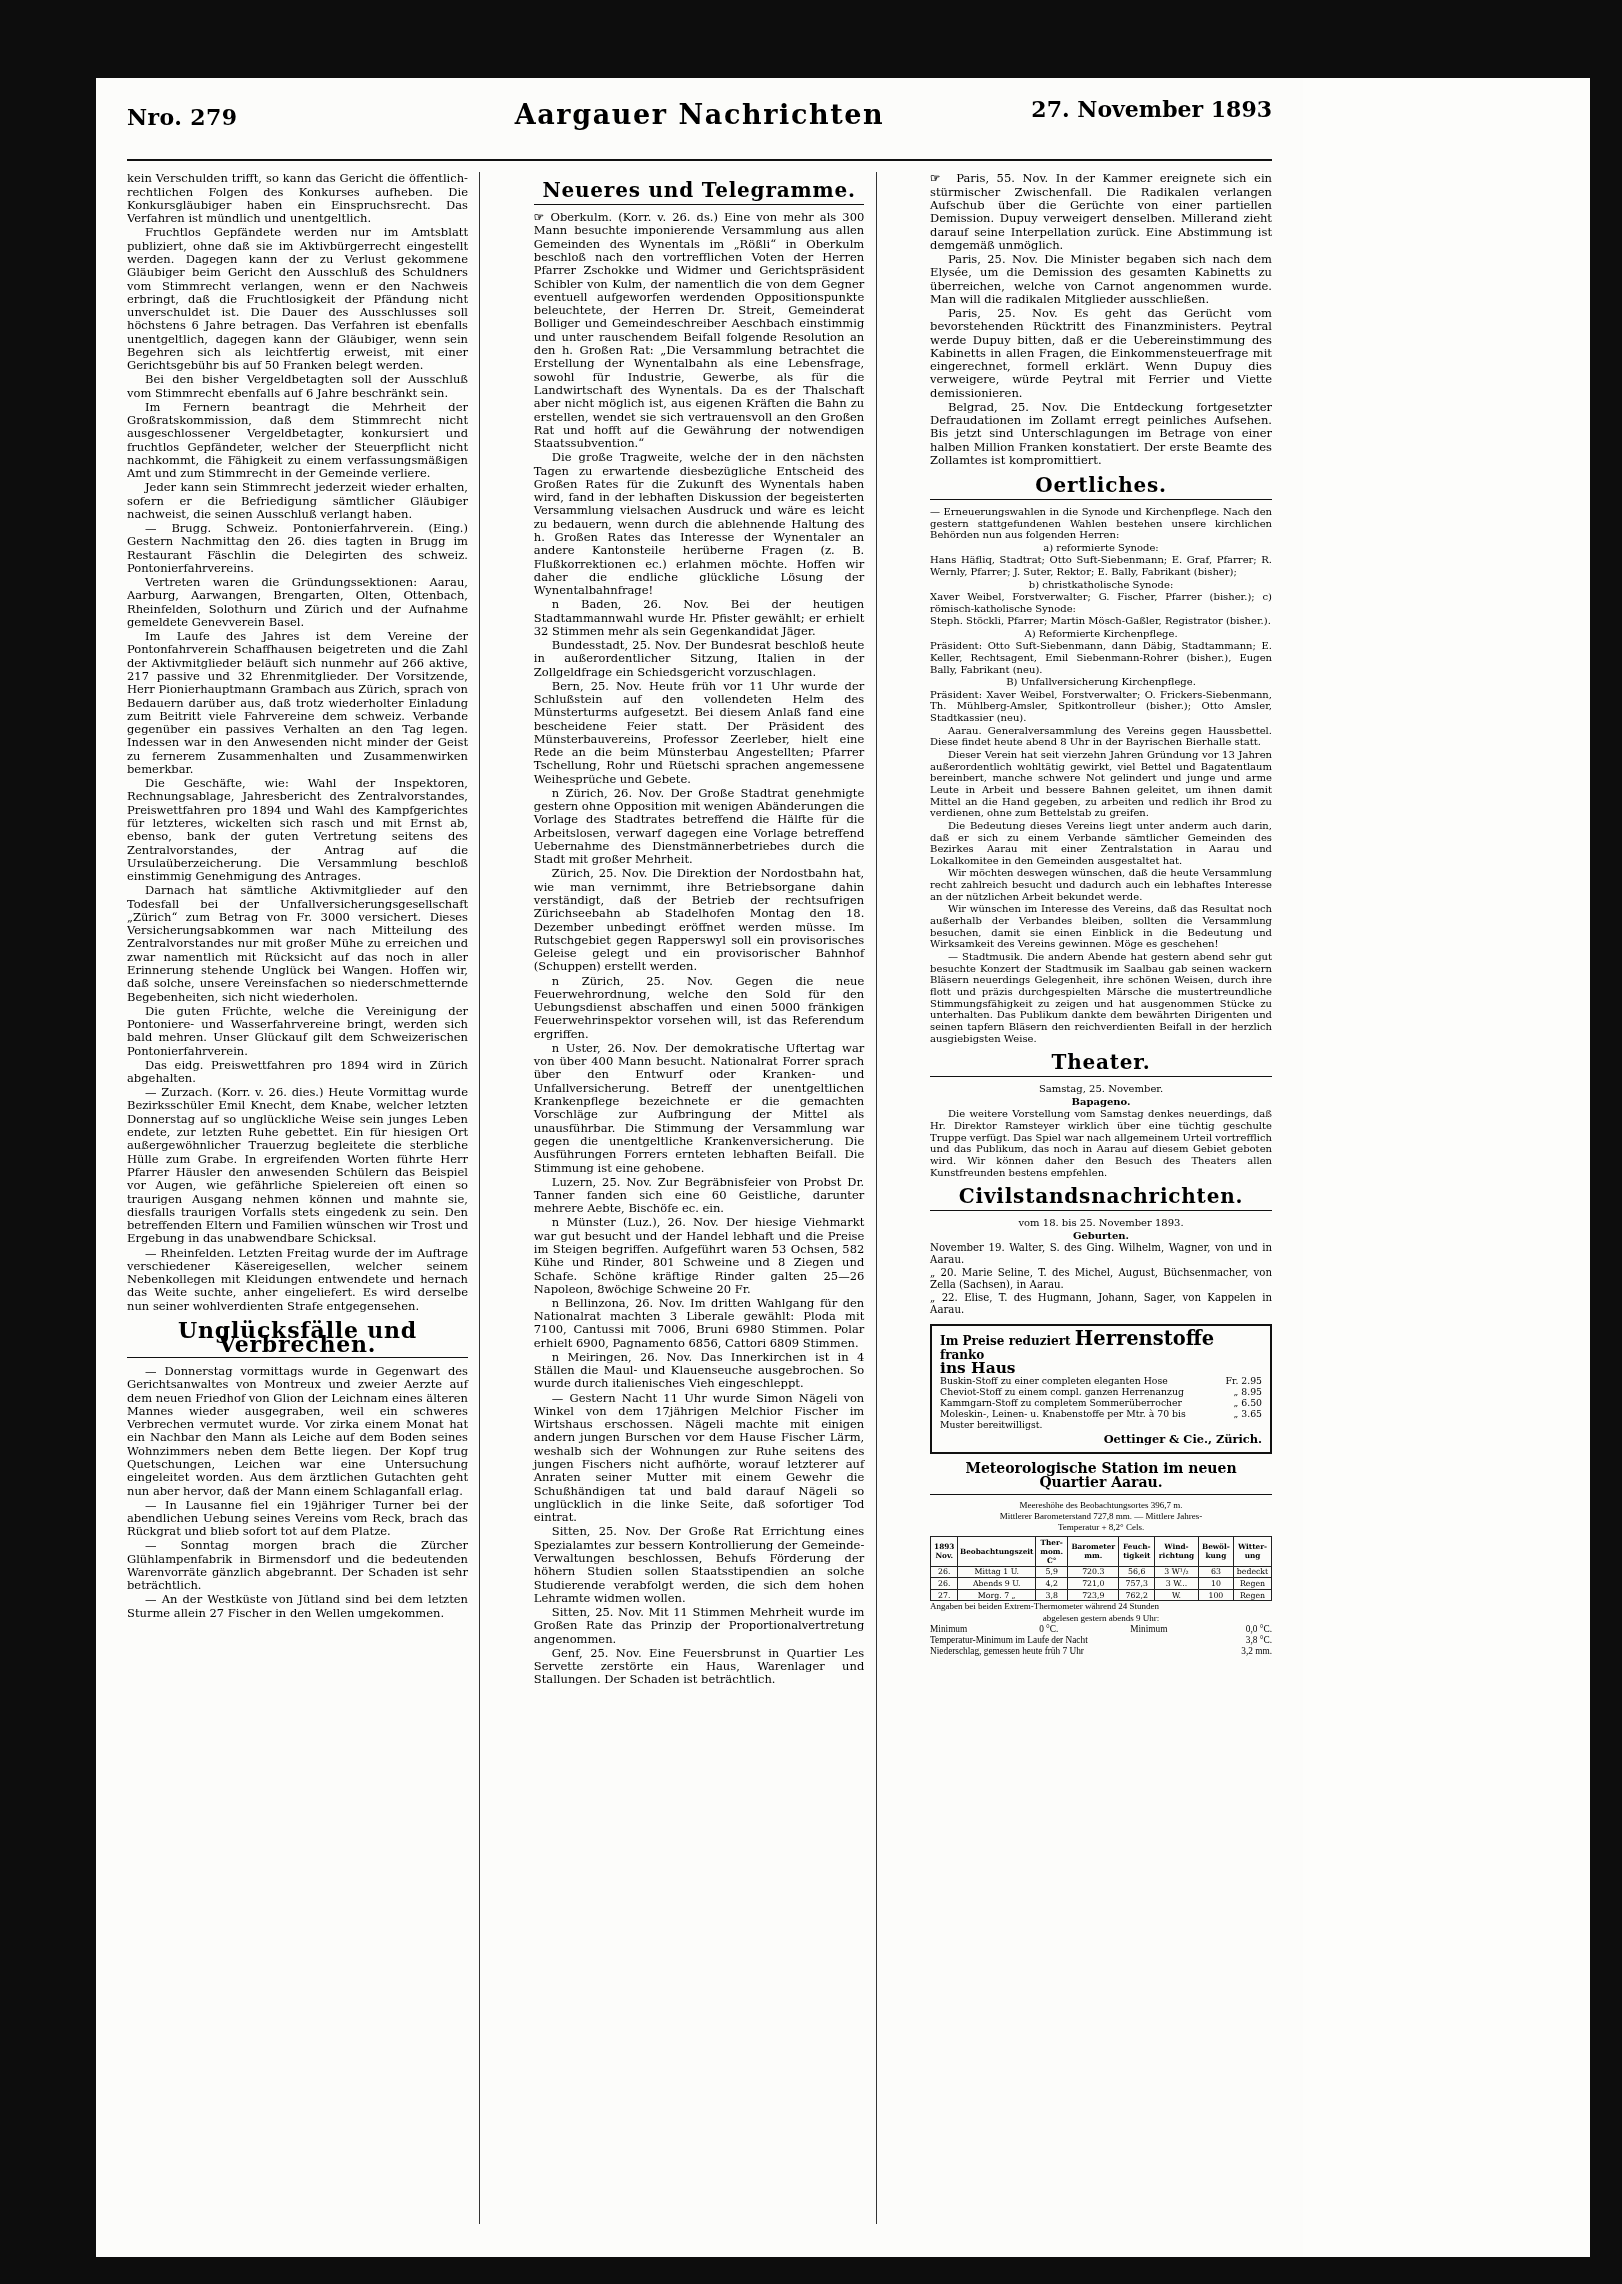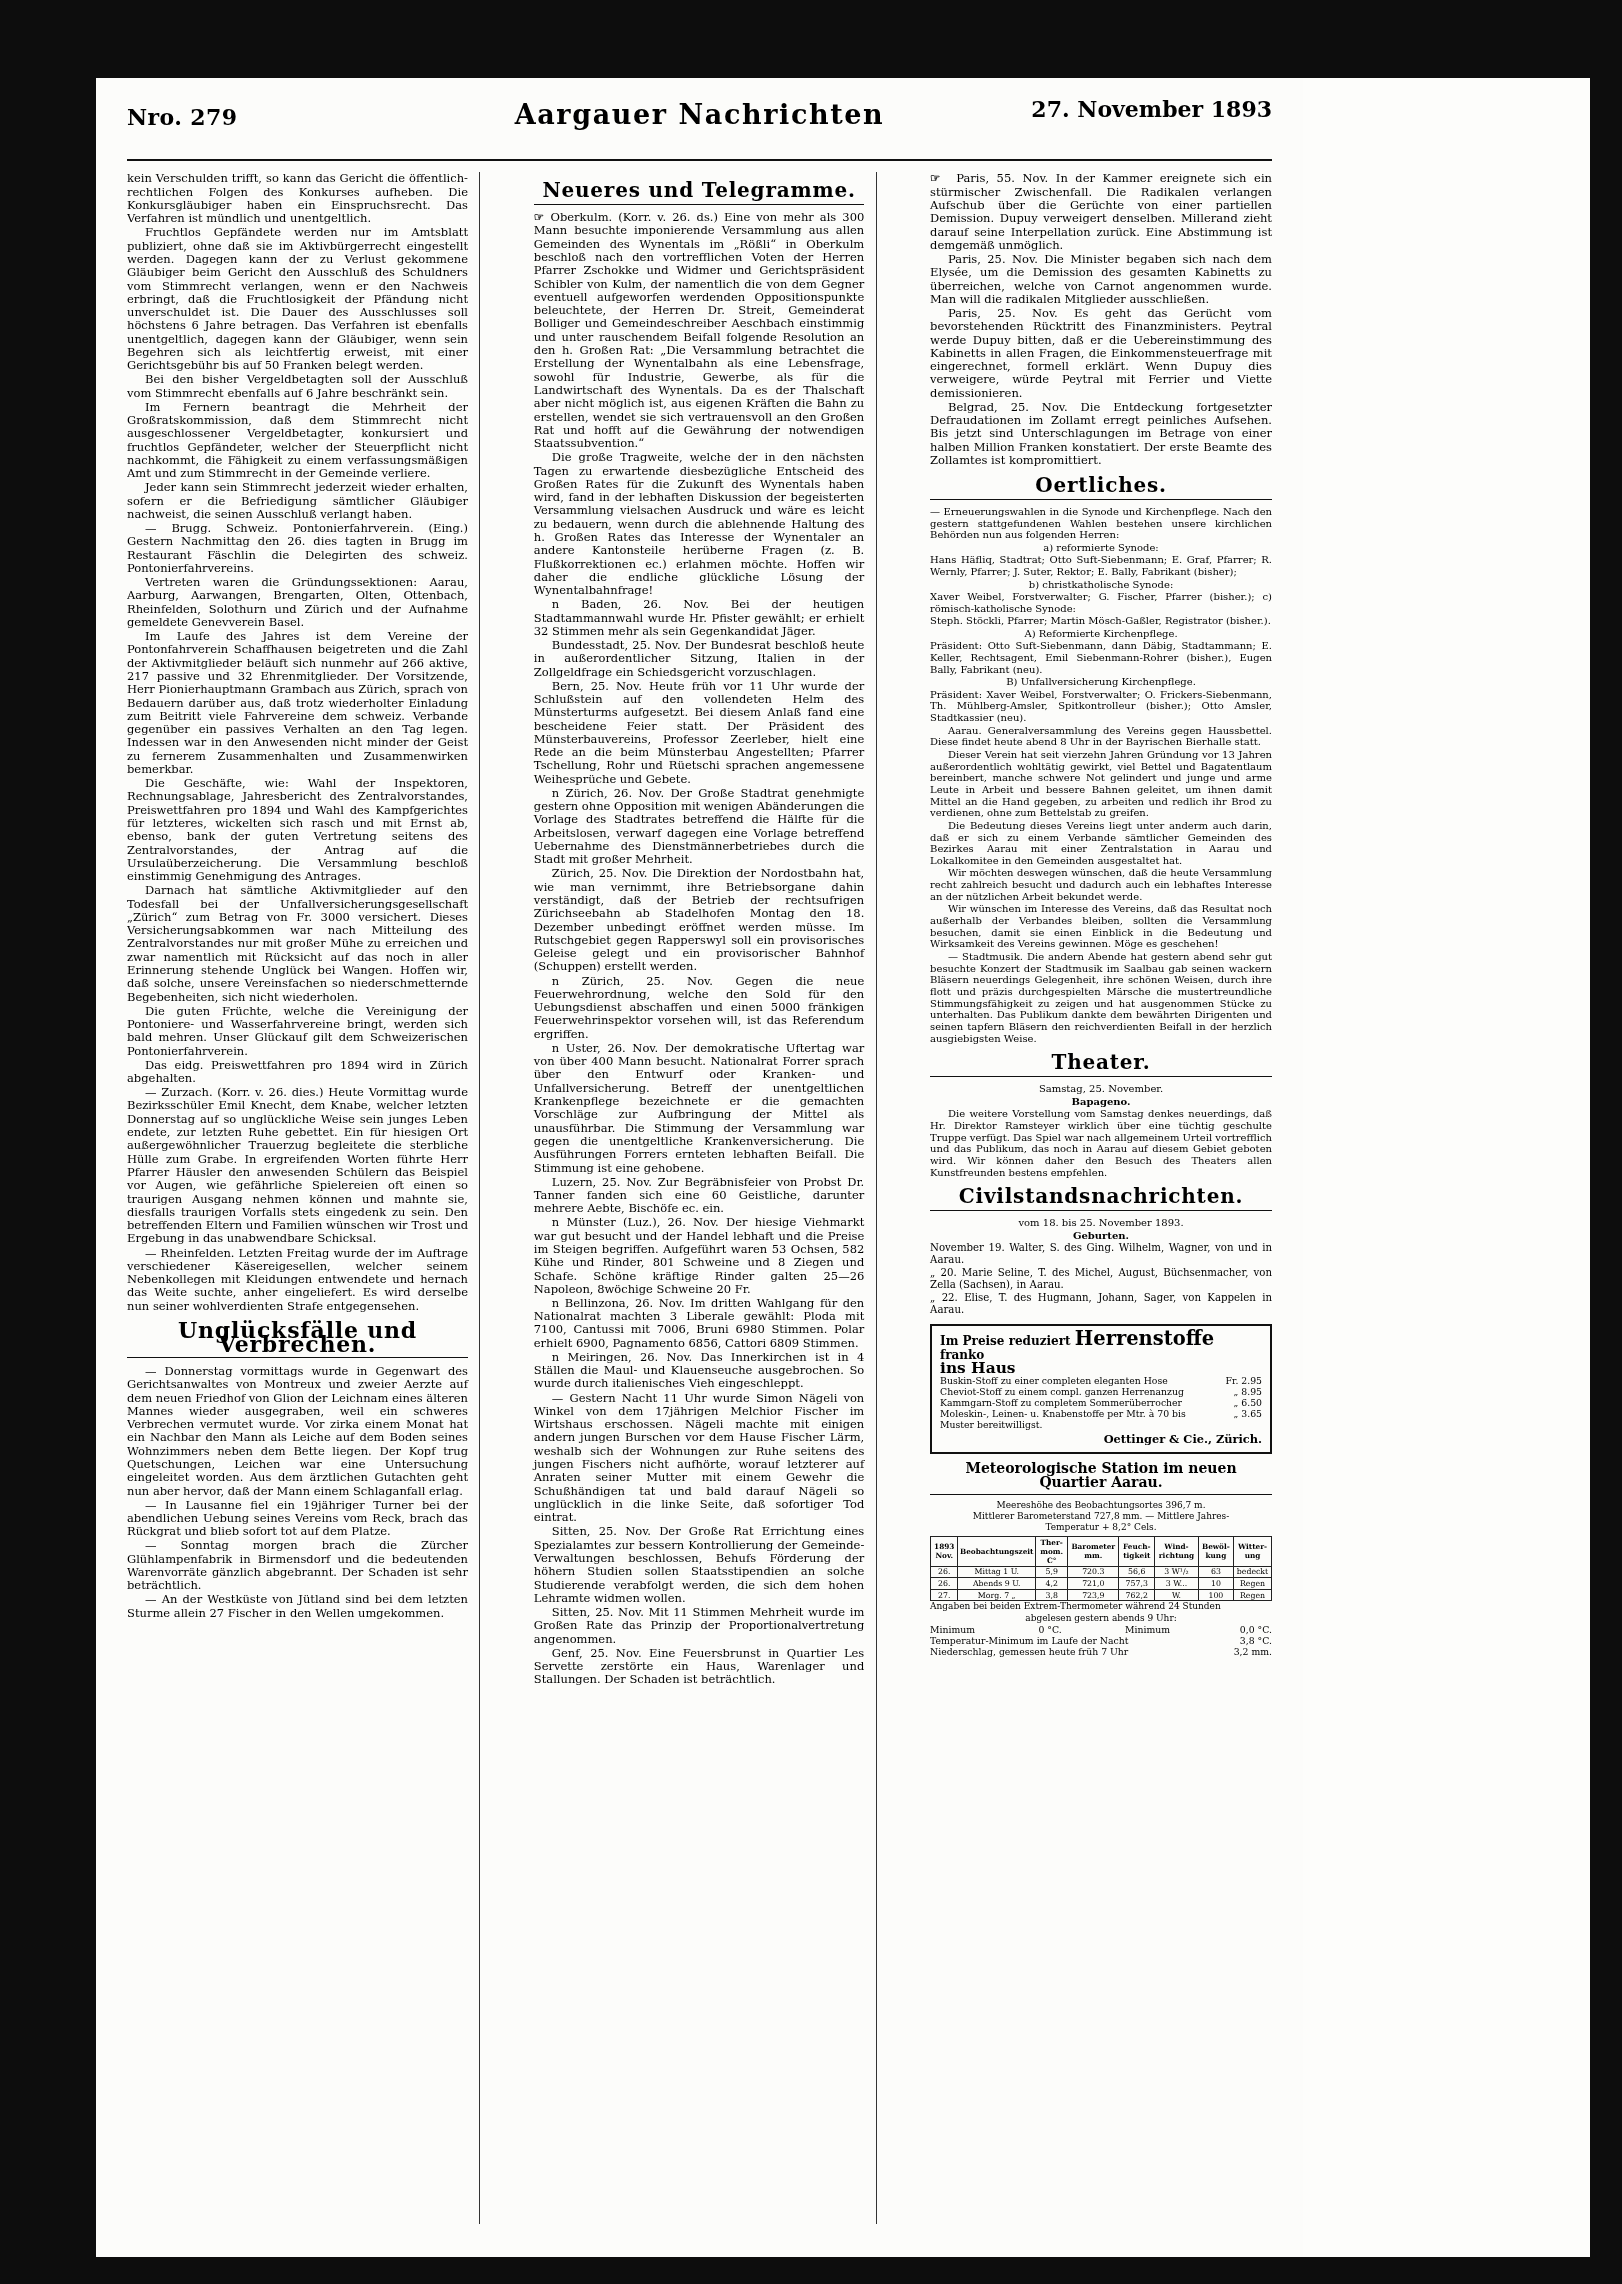--- a/index.html
+++ b/index.html
@@ -67,21 +67,21 @@
   .sec-head{
     text-align:center;font-weight:bold;font-size:20px;
     margin:11.4px 0 6.5px 0;letter-spacing:0.8px;
     font-family:"DejaVu Serif", serif;
   }
   .sec-head.big{font-size:22px;}
   .sec-rule{border-bottom:1.6px solid #111;margin:0 0 6.5px 0;}
   .bold{font-weight:bold;}
   .pointer{font-weight:bold;}
   .small{font-size:10px;line-height:11.7px;}
-  .tiny{font-size:9px;line-height:10.5px;}
+  .tiny{font-size:9px;line-height:10.5px;font-family:Liberation Serif, serif;}
   .center{text-align:center;text-indent:0;}
   .adbox{
     border:2.4px solid #111;margin:8px 0 6.5px 0;padding:6.5px 8px;
   }
   .adbox .l1{font-size:12px;font-weight:bold;text-align:left;}
   .adbox .big{font-size:19.5px;font-weight:bold;}
   .adline{display:flex;justify-content:space-between;font-size:9.3px;line-height:11px;}
   .adline span:last-child{padding-left:6.5px;white-space:nowrap;}
   .adfirm{text-align:right;font-weight:bold;font-size:11.4px;margin-top:2.4px;}
   .met-head{font-weight:bold;text-align:center;font-size:14px;margin-top:8px;}

